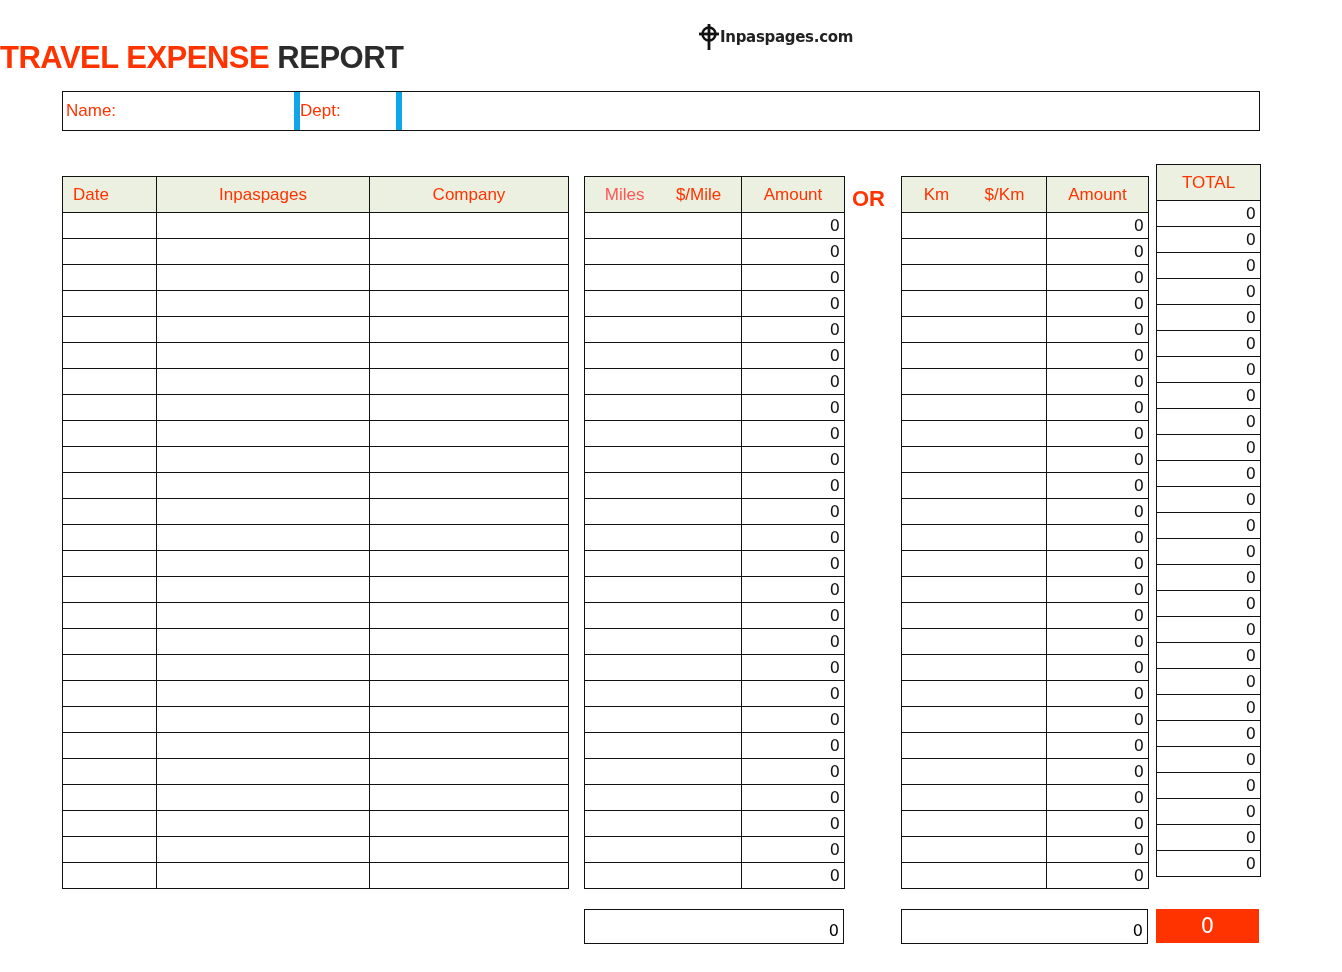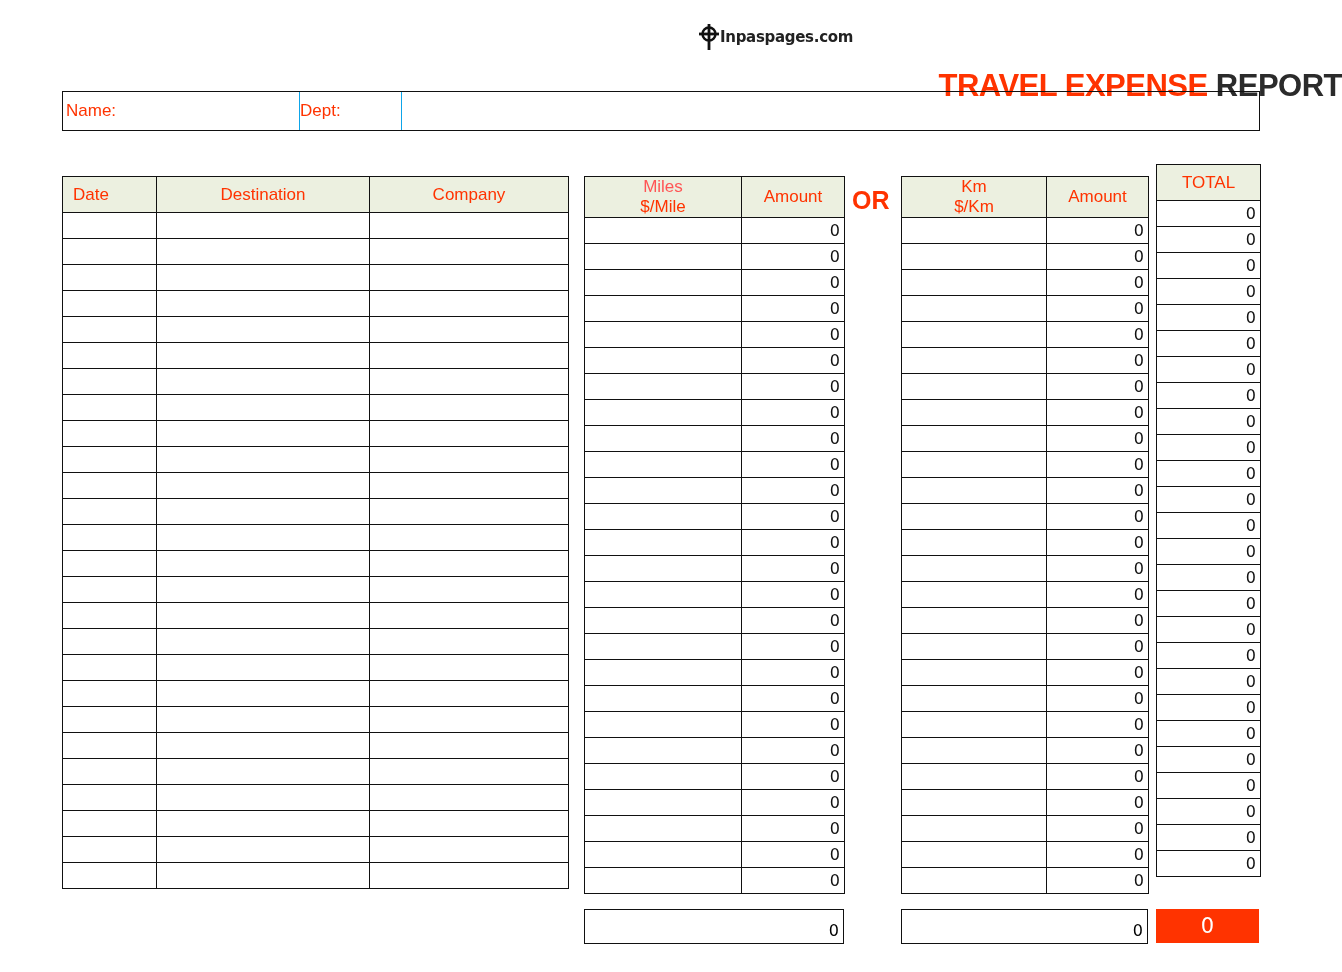--- a/index.html
+++ b/index.html
@@ -1,36 +1,36 @@
 <!DOCTYPE html>
 <html><head>
 <meta charset="utf-8">
 <style>
   html, body { margin:0; padding:0; background:#ffffff; }
   body { width:1342px; height:972px; position:relative; overflow:hidden;
          font-family:"Liberation Sans", "DejaVu Sans", sans-serif; }
   .abs { position:absolute; box-sizing:border-box; }
   .logo { left:698px; top:22px; height:30px; display:flex; align-items:center; }
   .logo-text { font-family:"DejaVu Sans", sans-serif; font-weight:bold; font-size:15px; color:#222; letter-spacing:-0.3px; }
-  .title { left:0; width:1342px; top:68px; text-align:right; font-weight:bold; font-size:31px; letter-spacing:-0.5px; }
+  .title { left:0; width:1342px; top:40px; text-align:left; font-weight:bold; font-size:31px; letter-spacing:-0.5px; }
   .title .t1 { color:#ff3300; }
   .title .t2 { color:#2b2b2b; }
 
   .info { left:62px; top:91px; width:1198px; height:40px; border:1.5px solid #111; display:flex; }
-  .info > div { border-right:1px solid #0ea5e9; height:100%; box-sizing:border-box; color:#ff3300; font-size:17px; display:flex; align-items:center; padding-left:3px; }
+  .info > div { border-right:6px solid #0ea5e9; height:100%; box-sizing:border-box; color:#ff3300; font-size:17px; display:flex; align-items:center; padding-left:3px; }
   .info > div:last-child { border-right:none; }
 
   table.grid { border-collapse:collapse; position:absolute; table-layout:fixed;border-radius:23px; }
   table.grid td, table.grid th { border:1.5px solid #111; height:26px; padding:0 4px; box-sizing:border-box; font-size:17px; }
   table.grid th { background:#ecf0e0; color:#ff3300; font-weight:normal; height:36px; }
   table.grid td.num { text-align:right; color:#111; font-family:"DejaVu Sans", sans-serif; font-size:16px; padding-right:4px; }
-  .or { left:852px; top:186px; color:#ff3300; font-weight:bold; font-size:25px; }
+  .or { left:852px; top:186px; color:#ff3300; font-weight:bold; font-size:22px; }
   .sumbox { border:1.5px solid #111; height:35px; text-align:right; padding-right:4px; font-family:"DejaVu Sans", sans-serif; font-size:16px; display:flex; align-items:flex-end; justify-content:flex-end; padding-bottom:3px; }
   .grand { background:#ff3300; color:#fff; height:34px; display:flex; align-items:center; justify-content:center; font-family:"DejaVu Sans", sans-serif; font-size:21px; }
-  .hsplit { display:flex; justify-content:space-around;flex-direction:column; }
+  .hsplit { display:flex; justify-content:space-around; }
 </style>
 </head>
 <body>
 
 <div class="abs logo">
   <svg width="22" height="26" viewBox="0 0 22 26">
     <circle cx="11" cy="10" r="6.5" fill="none" stroke="#111" stroke-width="2.4"></circle>
     <rect x="9.6" y="0" width="2.8" height="26" fill="#111"></rect>
     <rect x="1" y="8.6" width="20" height="2.8" fill="#111"></rect>
   </svg>
@@ -54,21 +54,21 @@
 
 <table class="grid" id="trip" style="left:62px; top:176px; width:506px;">
   <colgroup>
       <col style="width:94px">
       <col style="width:213px">
       <col style="width:199px">
     </colgroup>
   <thead>
       <tr>
     <th style="text-align:left; padding-left:10px">Date</th>
-    <th>Destination</th>
+    <th>Inpaspages</th>
     <th>Company</th>
   </tr>
     </thead>
   <tbody id="trip-body">
       <tr>
         <td></td>
         <td></td>
         <td></td>
       </tr>
       <tr>

